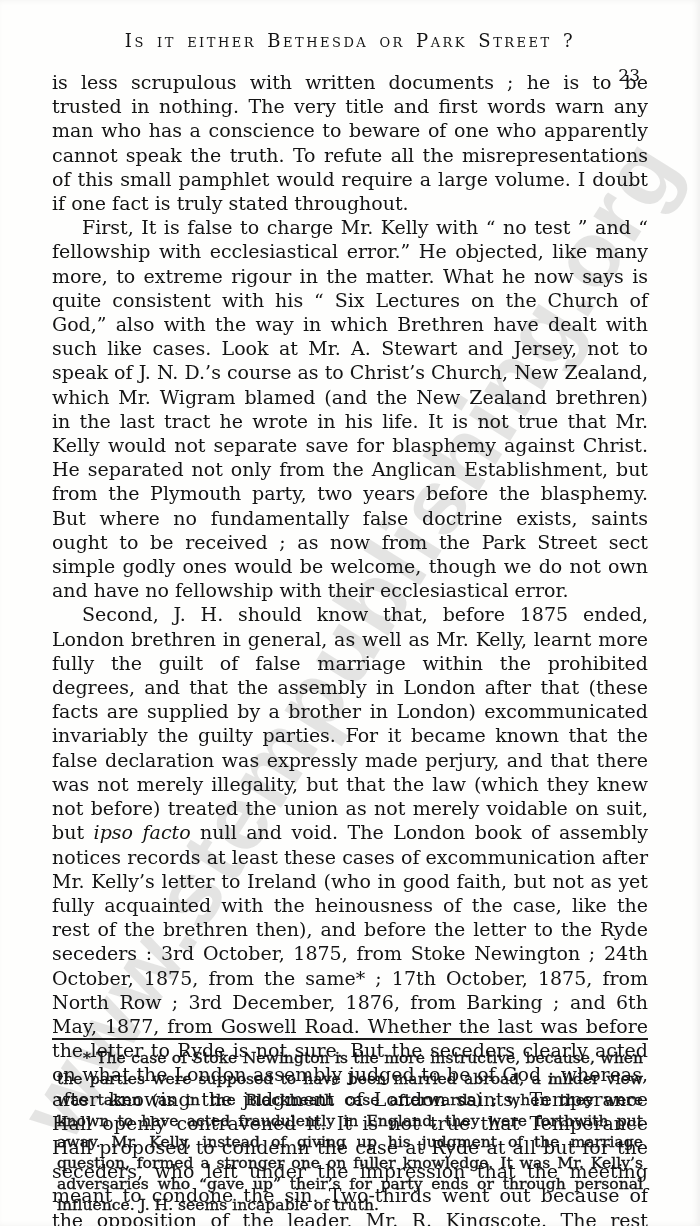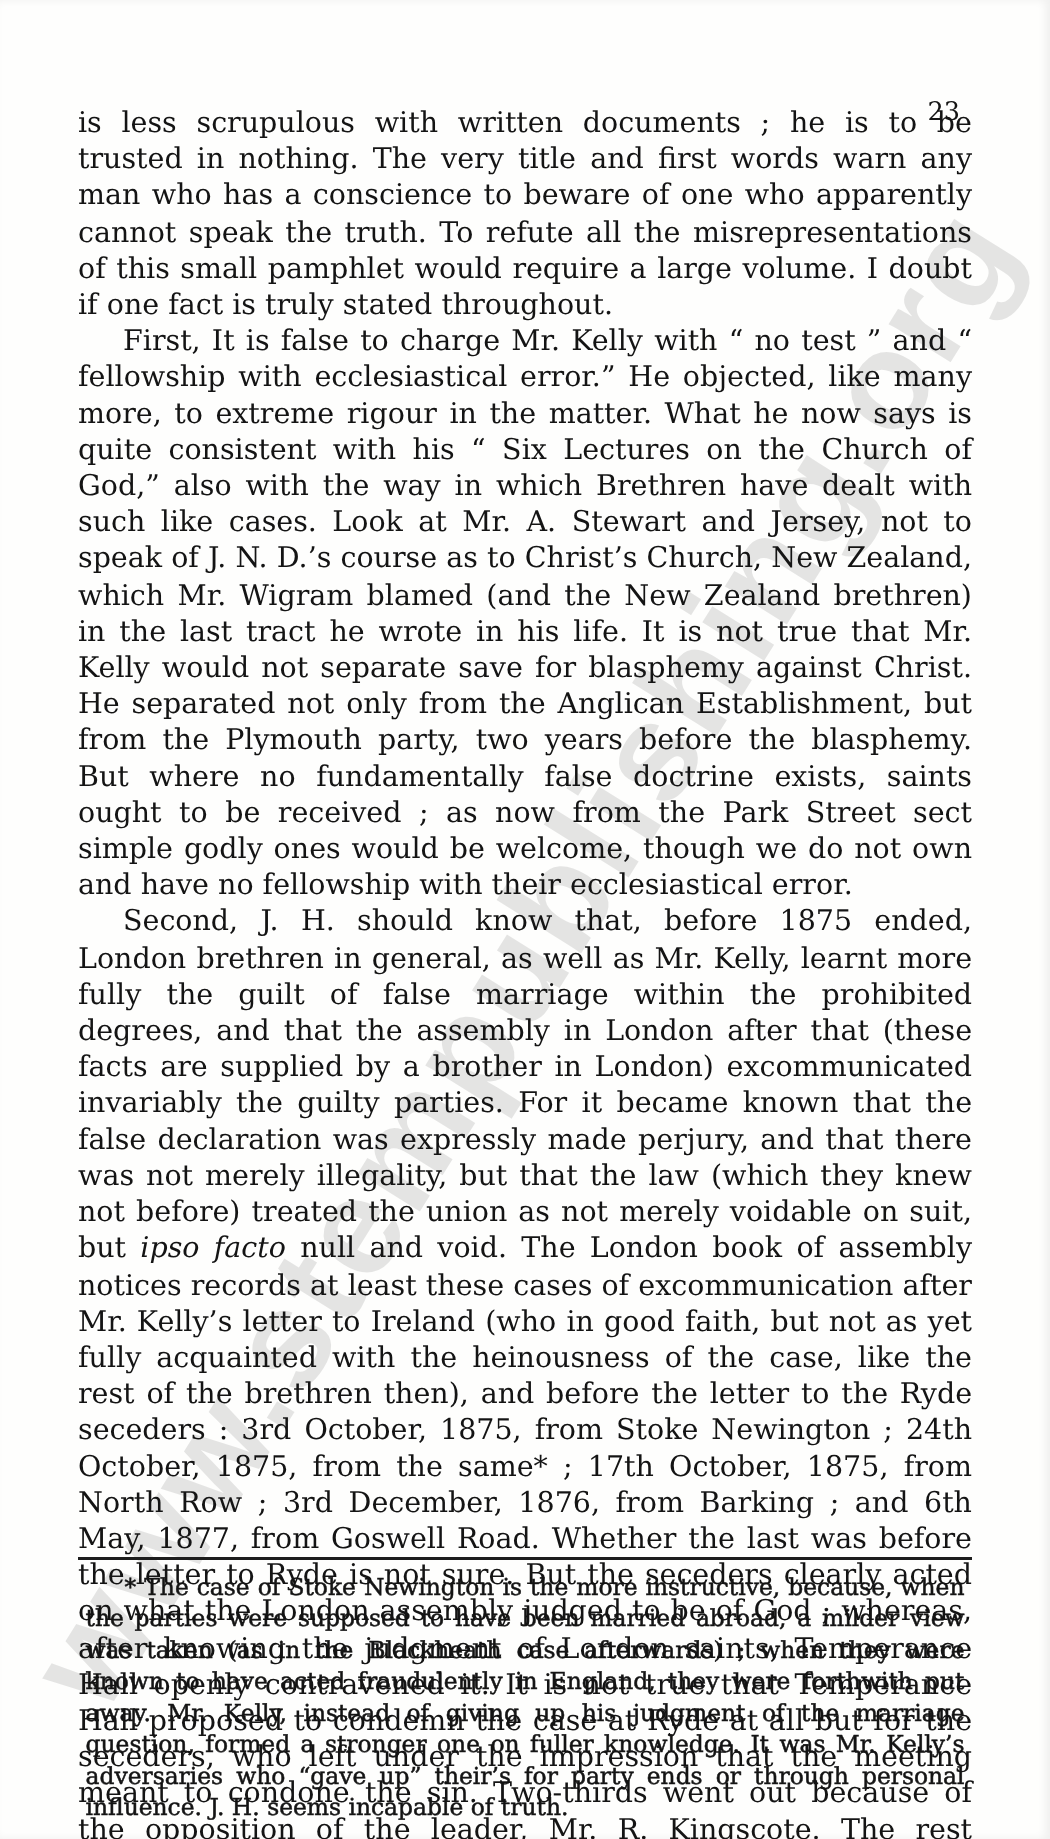--- a/index.html
+++ b/index.html
@@ -94,20 +94,21 @@
 </head>
 <body>
 
 <div class="page">
 
   <div class="watermark">www.stempublishing.org</div>
 
   <div class="content">
 
     <div class="running-header">
+      <span class="header-title">Is it either Bethesda or Park Street ?</span>
       <span class="page-number">23</span>
     </div>
 
     <div class="body-text">
       <p class="noindent">is less scrupulous with written documents ; he is to be trusted in nothing. The very title and first words warn any man who has a conscience to beware of one who apparently cannot speak the truth.  To refute all the misrepresentations of this small pamphlet would require a large volume. I doubt if one fact is truly stated throughout.</p>
       <p>First, It is false to charge Mr. Kelly with “ no test ” and “ fellowship with ecclesiastical error.”  He objected, like many more, to extreme rigour in the matter.  What he now says is quite consistent with his “ Six Lectures on the Church of God,” also with the way in which Brethren have dealt with such like cases.  Look at Mr. A. Stewart and Jersey, not to speak of J. N. D.’s course as to Christ’s Church, New Zealand, which Mr. Wigram blamed (and the New Zealand brethren) in the last tract he wrote in his life.  It is not true that Mr. Kelly would not separate save for blasphemy against Christ.  He separated not only from the Anglican Establishment, but from the Plymouth party, two years before the blasphemy.  But where no fundamentally false doctrine exists, saints ought to be received ; as now from the Park Street sect simple godly ones would be welcome, though we do not own and have no fellowship with their ecclesiastical error.</p>
       <p><span>Second, J. H. should know that, before 1875 ended, London brethren in general, as well as Mr. Kelly, learnt more fully the guilt of false marriage within the prohibited degrees, and that the assembly in London after that (these facts are supplied by a brother in London) excommunicated invariably the guilty parties.  For it became known that the false declaration was expressly made perjury, and that there was not merely illegality, but that the law (which they knew not before) treated the union as not merely voidable on suit, but </span><em class="latin-italic">ipso facto</em><span> null and void. The London book of assembly notices records at least these cases of excommunication after Mr. Kelly’s letter to Ireland (who in good faith, but not as yet fully acquainted with the heinousness of the case, like the rest of the brethren then), and before the letter to the Ryde seceders : 3rd October, 1875, from Stoke Newington ; 24th October, 1875, from the same* ; 17th October, 1875, from North Row ; 3rd December, 1876, from Barking ; and 6th May, 1877, from Goswell Road.  Whether the last was before the letter to Ryde is not sure.  But the seceders clearly acted on what the London assembly judged to be of God ; whereas, after knowing the judgment of London saints, Temperance Hall openly contravened it.  It is not true that Temperance Hall proposed to condemn the case at Ryde at all but for the seceders, who left under the impression that the meeting meant to condone the sin.  Two-thirds went out because of the opposition of the leader, Mr. R. Kingscote.  The rest afterwards (to save appearances) rebuked the person. I do not speak of their final act on which Mr. Darby insisted, because it</span></p>
     </div>
 
   </div>

